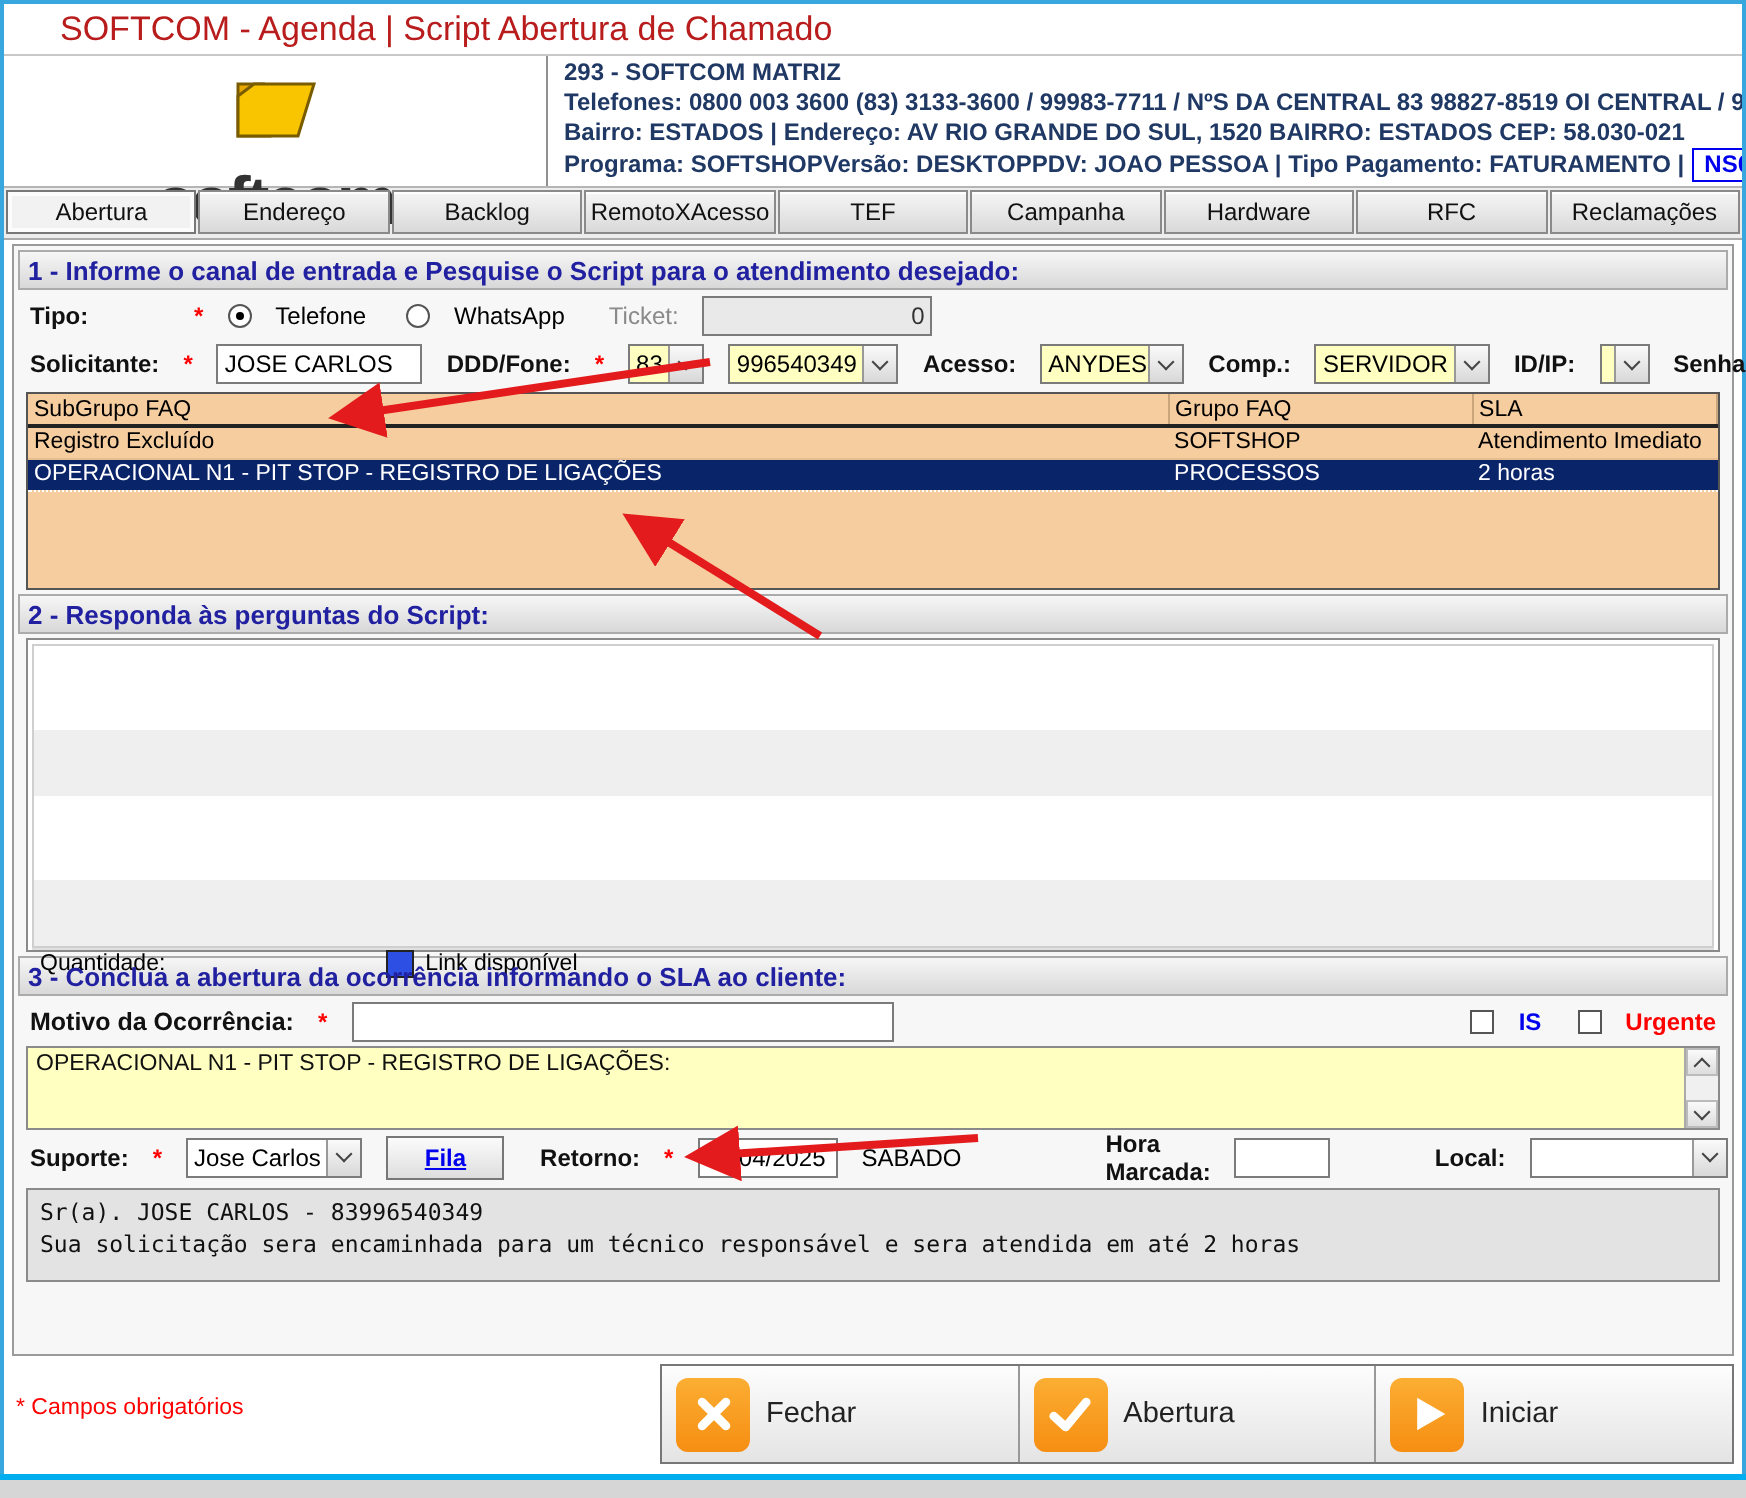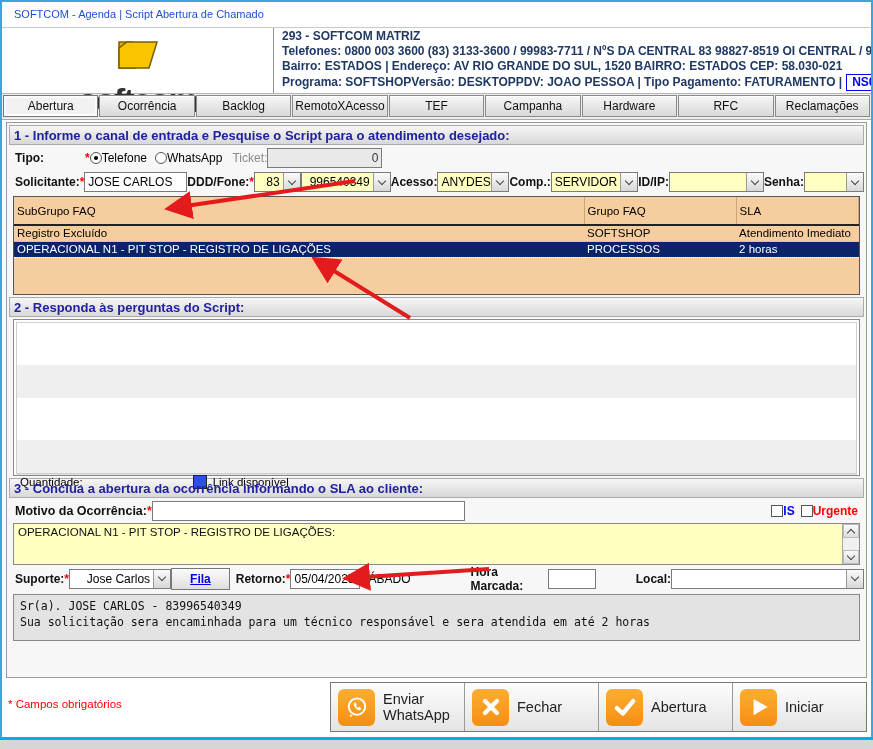--- a/index.html
+++ b/index.html
@@ -1,20 +1,20 @@
 <!DOCTYPE html>
 <html><head>
 <meta charset="utf-8">
 <style>
   * { box-sizing: border-box; margin: 0; padding: 0; }
   html,body { width:873px; height:749px; overflow:hidden; background:#D6D6D6;
               font-family:"Liberation Sans", sans-serif; }
   .window { width:873px; height:737px; background:#FFFFFF;
             border:2px solid #37A7DE; border-bottom:none; position:relative; }
-  .titlebar { height:25px; line-height:25px; padding-left:12px; font-size:11px; color:#1d4ed8;
+  .titlebar { height:25px; line-height:25px; padding-left:28px; font-size:17px; color:#b91c1c;
               background:#fff; }
   
   .header { height:67px; display:flex; border-top:1px solid #c8c8c8; border-bottom:1px solid #b5b5b5; }
   .logo-box { width:272px; min-width:272px; border-right:1px solid #909090; display:flex;
               align-items:center; padding:6px 6px; gap:6px;flex-direction:column; }
   .logo-text { font-size:34px; font-weight:bold; color:#333; letter-spacing:-2px; line-height:36px;}
   .info { flex:1; padding:1px 8px; overflow:hidden; white-space:nowrap; color:#1F3864;
           font-weight:bold; font-size:12px; }
   .info div { line-height:15px; }
   .line4wrap { display:flex; align-items:center; gap:4px; }
@@ -25,21 +25,21 @@
           border-bottom:1px solid #aaa; }
   .tab { flex:1; border:1px solid #8a8a8a; background:linear-gradient(#f6f6f6,#d9d9d9);
          font-size:12px; color:#111; display:flex; align-items:center; justify-content:center;
          cursor:default; box-shadow:inset 0 1px 0 #fff; }
   .tab.active { background:#F2F2F2; border-color:#777; box-shadow:inset 0 0 0 2px #fcfcfc; }
   
   .main { margin:2px 4px; border:1px solid #9a9a9a; background:#F7F7F7; height:556px; padding:1px 2px; }
   .sec-header { height:20px; line-height:19px; padding-left:4px; margin:1px 0;
                 font-size:13px; font-weight:bold; color:#2020A0;
                 background:linear-gradient(#f6f6f6,#d8d8d8); border:1px solid #ababab; }
-  .frow { display:flex; align-items:center; height:24px; padding-left:6px; gap:0; font-size:12px; }
+  .frow { display:flex; align-items:center; height:24px; padding-left:6px; gap:12px; font-size:12px; }
   .lbl { font-weight:bold; color:#111; }
   .lbl-gray { color:#8a8a8a; }
   .req { color:#FF0000; font-weight:bold; }
   .radio { width:12px; height:12px; border:1px solid #555; border-radius:50%; background:#fff;
            display:inline-block; position:relative; }
   .radio.sel::after { content:""; position:absolute; left:3px; top:3px; width:4px; height:4px;
            border-radius:50%; background:#000; }
   input.tin { border:1px solid #7b7b7b; height:20px; font-size:12px; padding:0 3px;
               font-family:"Liberation Sans",sans-serif; background:#fff; }
   input.gray { background:#E9E9E9; color:#333; text-align:right; }
@@ -48,21 +48,21 @@
   .combo .val { font-size:12px; padding:2px 3px 0 3px; overflow:hidden; white-space:nowrap; }
   .combo .btn { width:17px; border-left:1px solid #999; background:linear-gradient(#fafafa,#d8d8d8);
                 display:flex; align-items:center; justify-content:center; }
   .chev { width:6px; height:6px; border-right:1px solid #444; border-bottom:1px solid #444;
           transform:rotate(45deg); margin-top:-3px; }
   .chev.up { transform:rotate(225deg); margin-top:3px; }
   .search-input { display:block; width:calc(100% - 8px); margin:2px 4px; height:24px; font-size:13px; }
   
   .tblwrap { margin:2px 4px; border:1px solid #555; height:99px; background:#F6CD9F; overflow:hidden; }
   table.faq { width:100%; border-collapse:collapse; font-size:11.5px; table-layout:fixed; }
-  table.faq th { text-align:left; font-weight:normal; padding:1px 3px; height:28px;
+  table.faq th { text-align:left; font-weight:normal; padding:1px 3px; height:16px;
                  border-bottom:2px solid #222; border-right:1px solid #caa57c;margin-top:19px; }
   table.faq td { padding:1px 3px; height:16px; border-bottom:1px solid #e6bd8e;
                  overflow:hidden; white-space:nowrap; }
   tr.selected td { background:#0A246A; color:#fff; border-bottom:1px dotted #fff; }
   
   .qbox { margin:2px 4px; border:1px solid #8a8a8a; height:157px; background:#fff; padding:2px;
           display:flex; flex-direction:column; }
   .stripes { flex:1; border:1px solid #cfcfcf; }
   .stripe-w { height:42px; background:#fff; }
   .stripe-g { height:33px; background:#EFEFEF; }
@@ -124,21 +124,21 @@
       <div class="line4wrap">
         <span>Programa: SOFTSHOPVersão: DESKTOPPDV: JOAO PESSOA | Tipo Pagamento: FATURAMENTO |</span>
         <span class="badge-ns">NS0</span>
 
       </div>
     </div>
   </div>
 
   <div class="tabs">
       <div class="tab active">Abertura</div>
-      <div class="tab">Ocorrência</div>
+      <div class="tab">Endereço</div>
       <div class="tab">Backlog</div>
       <div class="tab">RemotoXAcesso</div>
       <div class="tab">TEF</div>
       <div class="tab">Campanha</div>
       <div class="tab">Hardware</div>
       <div class="tab">RFC</div>
       <div class="tab">Reclamações</div>
     </div>
 
   <div class="main">
@@ -305,30 +305,20 @@
       <div>Sua solicitação sera encaminhada para um técnico responsável e sera atendida em até 2 horas</div>
     </div>
   </div>
 
   <div class="footer">
     <div class="req-note">* Campos obrigatórios</div>
     <div class="btnbar">
         <div class="bigbtn">
           <span class="obtn">
             <svg width="26" height="26" viewBox="0 0 24 24">
-              <circle cx="12" cy="11.6" r="7.6" fill="none" stroke="#fff" stroke-width="1.7"></circle>
-              <path d="M6.2 18.6 L5.2 21.2 L8.2 20.4 Z" fill="#fff"></path>
-              <path d="M9.3 8.3c.5-.5 1.1-.5 1.5 0l.8.9c.3.4.3.9-.1 1.2l-.4.4c.3.8 1 1.5 1.8 1.8l.4-.4c.3-.4.8-.4 1.2-.1l.9.8c.5.4.5 1 0 1.5-.7.7-1.8.8-2.7.3a8.2 8.2 0 0 1-3.3-3.3c-.5-.9-.4-2 .1-2.7z" fill="#fff"></path>
-            </svg>
-          </span>
-          <span>Enviar WhatsApp</span>
-        </div>
-        <div class="bigbtn">
-          <span class="obtn">
-            <svg width="26" height="26" viewBox="0 0 24 24">
               <path d="M6.5 6.5 L17.5 17.5 M17.5 6.5 L6.5 17.5" stroke="#fff" stroke-width="4" stroke-linecap="round"></path>
             </svg>
           </span>
           <span>Fechar</span>
         </div>
         <div class="bigbtn">
           <span class="obtn">
             <svg width="26" height="26" viewBox="0 0 24 24">
               <path d="M4.5 13 L10 18 L19.5 6.5" stroke="#fff" stroke-width="4" fill="none" stroke-linecap="round" stroke-linejoin="round"></path>
             </svg>

